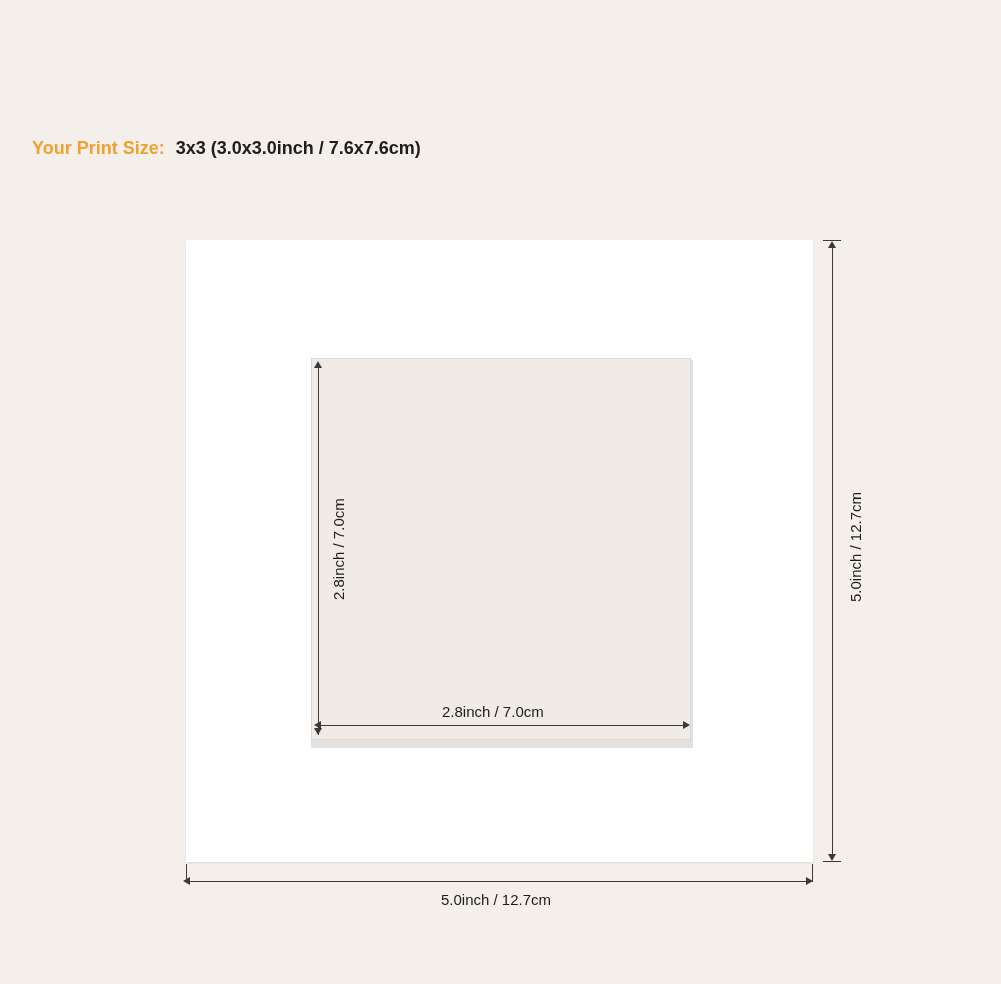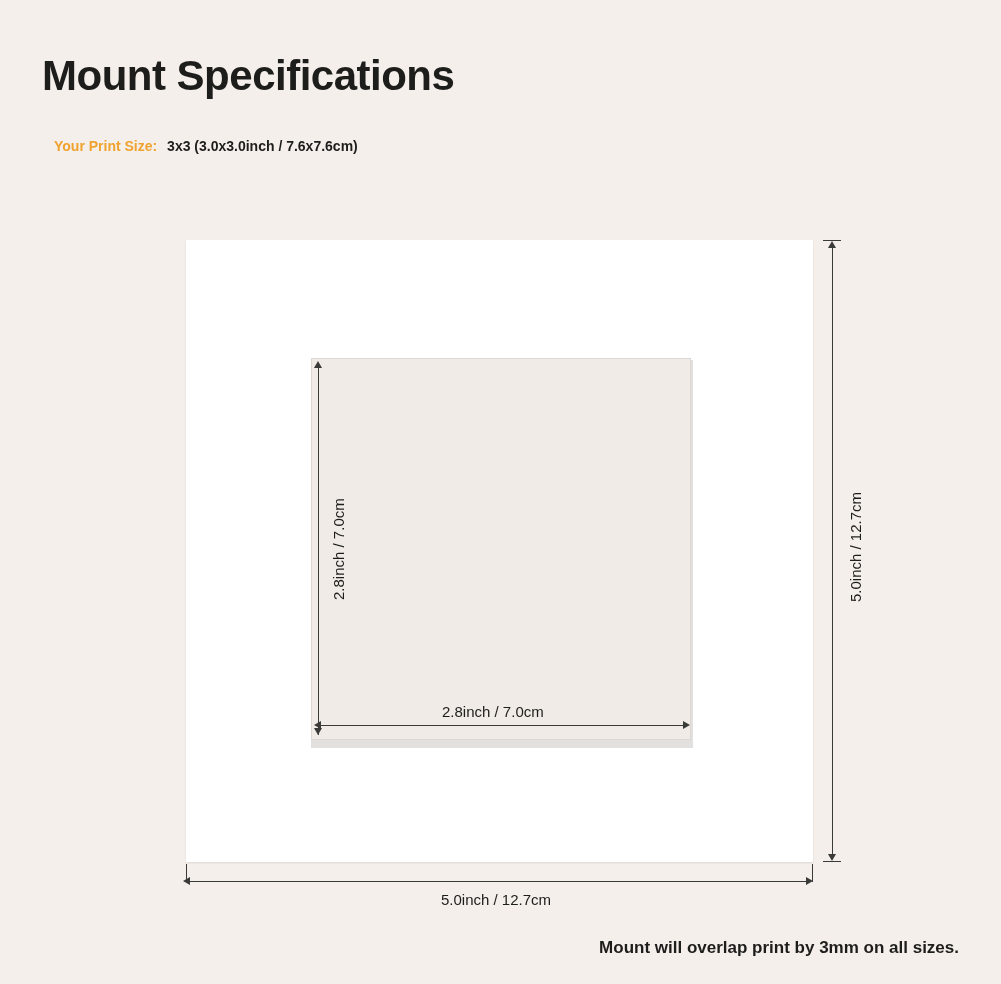--- a/index.html
+++ b/index.html
@@ -28,22 +28,22 @@
     left: 42px;
     top: 52px;
     font-size: 42px;
     font-weight: bold;
     letter-spacing: -0.5px;
     color: #1d1d1b;
     white-space: nowrap;
   }
   .spec-line {
     position: absolute;
-    left: 54px;
-    font-size: 14px;
+    left: 32px;
+    font-size: 18px;
     white-space: nowrap;
   }
   .spec-line.l1 { top: 138px; }
   .spec-line.l2 { top: 176px; }
   .spec-label {
     color: #f0a22e;
     font-weight: bold;
   }
   .spec-value {
     color: #1d1d1b;
@@ -146,21 +146,20 @@
     font-weight: bold;
     color: #1d1d1b;
     white-space: nowrap;
   }
 </style>
 </head>
 <body>
 
 <div class="page">
 
-  <div class="title">Mount Specifications</div>
 
   <div class="spec-line l1">
     <span class="spec-label">Your Print Size:</span>
     <span class="spec-value">3x3 (3.0x3.0inch /  7.6x7.6cm)</span>
   </div>
 
 
   <div class="mount-outer"></div>
   <div class="print-shadow"></div>
   <div class="print-area"></div>
@@ -182,15 +181,14 @@
   <div class="arrow down" style="left:827.5px; top:854px;"></div>
   <div class="dim-text vertical page-bg" style="left:845px; top:606px;">5.0inch / 12.7cm</div>
 
   <div class="tick" style="left:186px; top:864px; width:1px; height:18px;"></div>
   <div class="tick" style="left:812px; top:864px; width:1px; height:18px;"></div>
   <div class="dim-line h-line" style="left:189px; top:881px; width:620px;"></div>
   <div class="arrow left" style="left:183px; top:876.5px;"></div>
   <div class="arrow right" style="left:806px; top:876.5px;"></div>
   <div class="dim-text page-bg" style="left:437px; top:889px;">5.0inch / 12.7cm</div>
 
-  <div class="footer-note">Mount will overlap print by 3mm on all sizes.</div>
 
 </div>
 
 </body></html>

